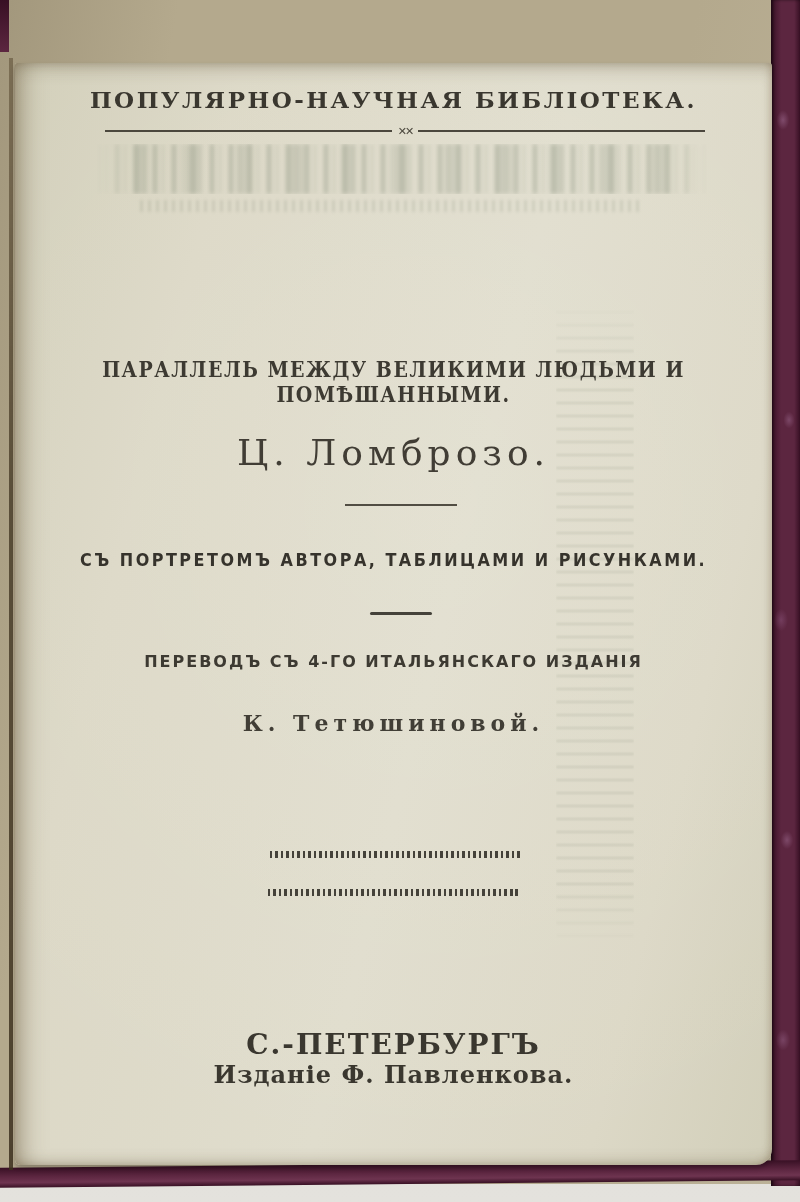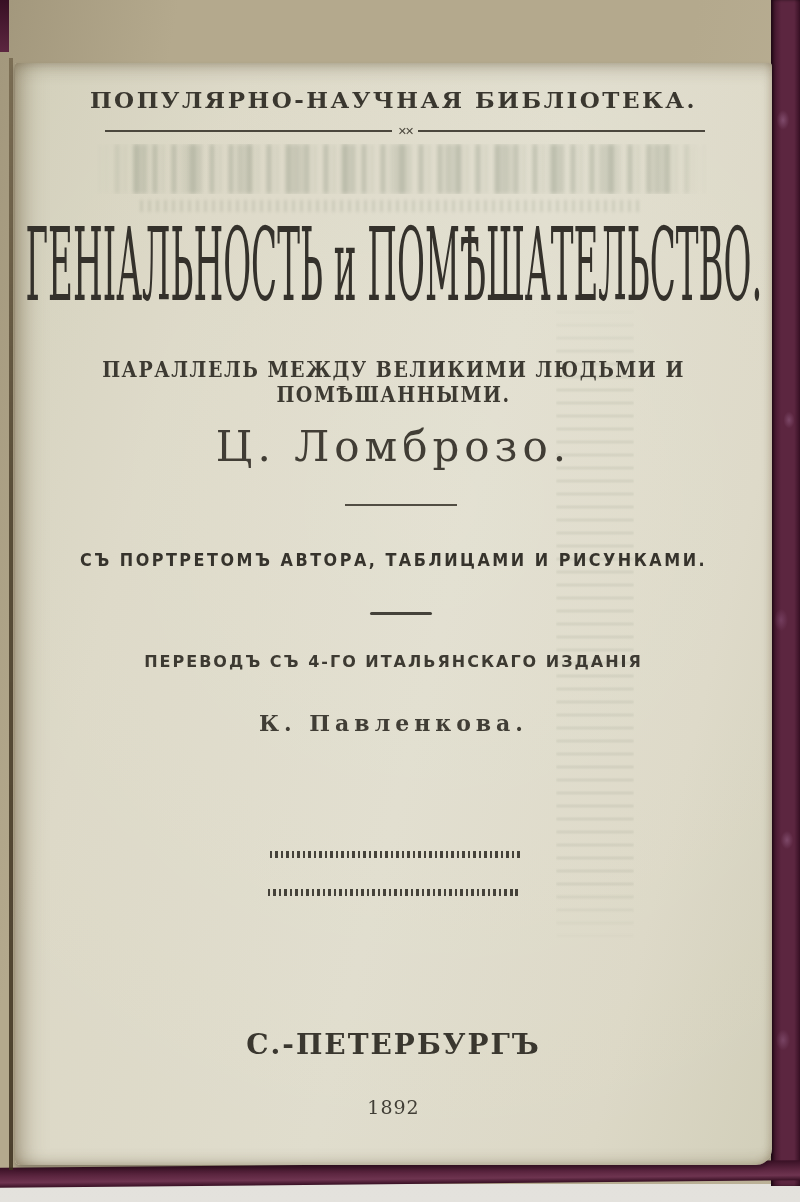--- a/index.html
+++ b/index.html
@@ -74,21 +74,21 @@
   .header-rule .line{flex:1;height:2px;background:var(--ink-soft);}
   .header-rule .orn{padding:0 6px;font-family:"DejaVu Sans",sans-serif;font-size:11px;
     font-weight:bold;color:var(--ink-soft);letter-spacing:-2px;line-height:1;}
 
   .title-row{position:absolute;left:15px;top:206px;width:757px;display:flex;justify-content:center;}
   .book-title{white-space:nowrap;font-size:62px;font-weight:normal;color:#34312b;
     transform:scale(0.55,1.62);transform-origin:50% 0;letter-spacing:0;}
 
   .subtitle{top:356px;font-size:19px;font-weight:bold;letter-spacing:1.5px;
     transform:scaleY(1.15);transform-origin:50% 0;color:#3d3a32;}
-  .author{top:422px;font-size:42px;letter-spacing:5px;color:#413d35;}
+  .author{top:432px;font-size:36px;letter-spacing:5px;color:#413d35;}
 
   .rule-1{position:absolute;left:345px;top:504px;width:112px;height:2px;background:#514d43;}
   .illustration-note{top:549px;font-family:"DejaVu Sans",sans-serif;font-size:16px;
     font-weight:bold;letter-spacing:2.5px;transform:scaleY(1.12);transform-origin:50% 0;color:#36332c;}
   .rule-2{position:absolute;left:370px;top:612px;width:62px;height:3px;background:#45423a;border-radius:2px;}
   .translation-note{top:652px;font-family:"DejaVu Sans",sans-serif;font-size:16px;
     font-weight:bold;letter-spacing:2px;color:#3d3a32;}
   .translator{top:710px;font-size:22px;font-weight:bold;letter-spacing:5px;color:#413e36;}
 
   .stamp-line{position:absolute;height:7px;
@@ -120,39 +120,36 @@
   <div class="ghost-col"></div>
 
   <div class="center-line series-title">ПОПУЛЯРНО-НАУЧНАЯ БИБЛІОТЕКА.</div>
 
   <div class="header-rule">
     <span class="line"></span>
     <span class="orn">✕✕</span>
     <span class="line"></span>
   </div>
 
-  <div class="title-row">
-    <div class="book-title">ГЕНІАЛЬНОСТЬ и ПОМѢШАТЕЛЬСТВО.</div>
-  </div>
 
   <div class="center-line subtitle">ПАРАЛЛЕЛЬ МЕЖДУ ВЕЛИКИМИ ЛЮДЬМИ И ПОМѢШАННЫМИ.</div>
 
   <div class="center-line author">Ц. Ломброзо.</div>
 
   <div class="rule-1"></div>
 
   <div class="center-line illustration-note">СЪ ПОРТРЕТОМЪ АВТОРА, ТАБЛИЦАМИ И РИСУНКАМИ.</div>
 
   <div class="rule-2"></div>
 
   <div class="center-line translation-note">ПЕРЕВОДЪ СЪ 4-ГО ИТАЛЬЯНСКАГО ИЗДАНІЯ</div>
 
-  <div class="center-line translator">К. Павленкова.</div>
+  <div class="center-line translator">К. Тетюшиновой.</div>
 
   <div class="stamp-line stamp-1"></div>
   <div class="stamp-line stamp-2"></div>
 
   <div class="center-line imprint-city">С.-ПЕТЕРБУРГЪ</div>
 
+  <div class="center-line imprint-publisher">Изданіе Ф. Павленкова.</div>
 
-  <div class="center-line imprint-year">1892</div>
 
 </div>
 
 </body></html>

